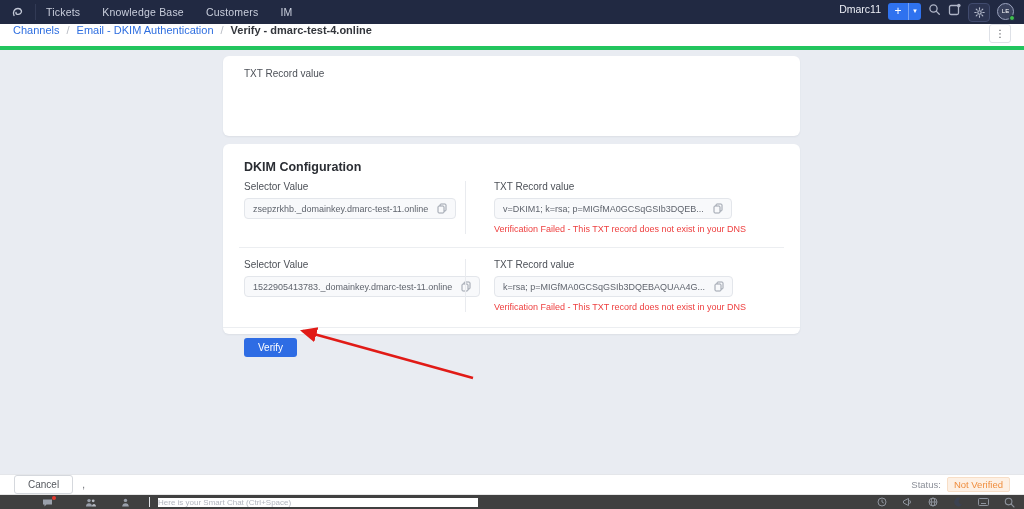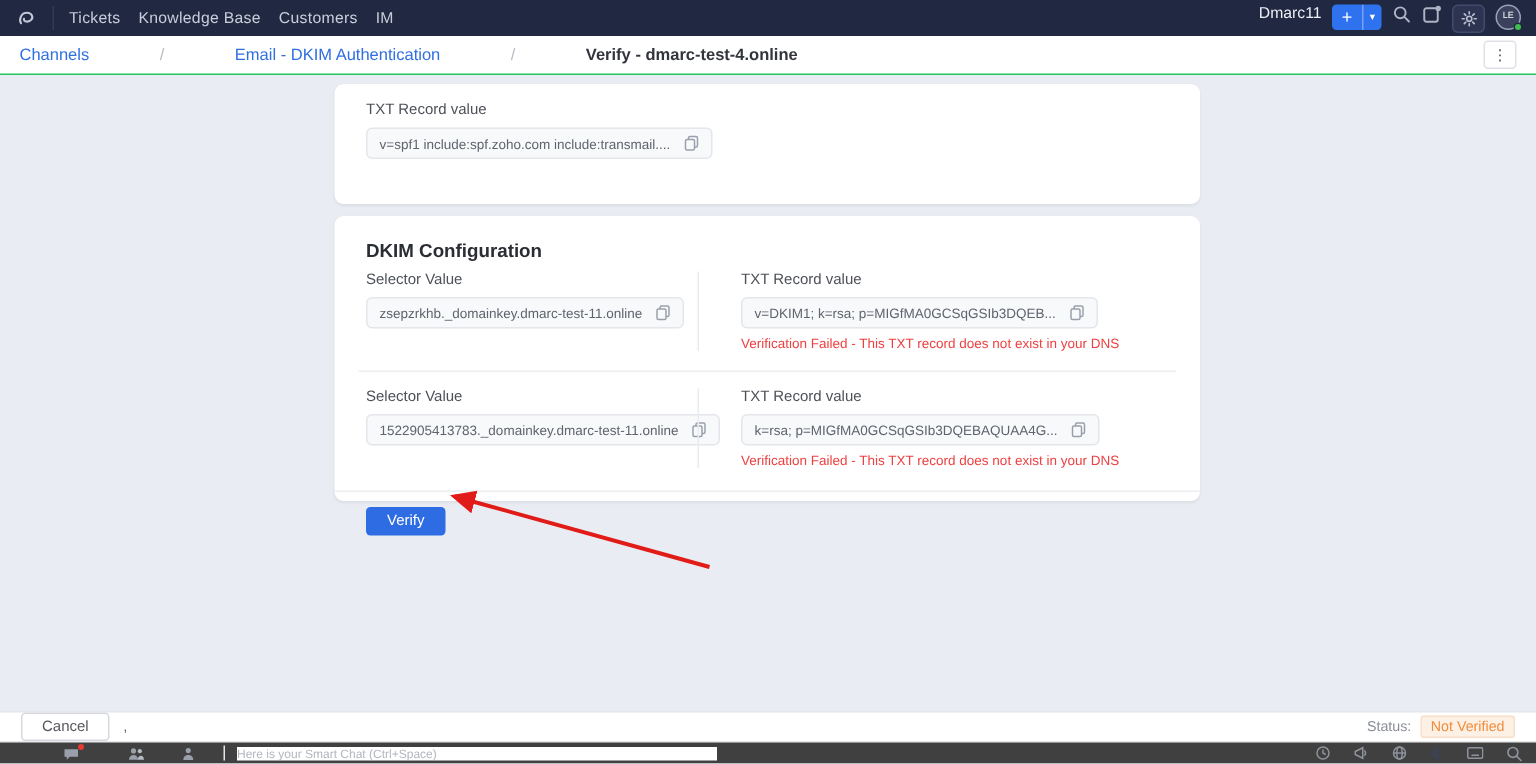--- a/index.html
+++ b/index.html
@@ -4,40 +4,40 @@
 <style>
   * { margin:0; padding:0; box-sizing:border-box; }
   html,body { width:1024px; height:509px; overflow:hidden; }
   body { position:relative; background:#e9ecf2; font-family:"Liberation Sans", sans-serif; }
 
   
   .topnav { position:absolute; top:0; left:0; right:0; height:24px; background:#212942;
             display:flex; align-items:center; color:#c9cedc; padding:0 10px; }
   .logo { display:flex; align-items:center; margin-right:10px; padding-right:10px;
           border-right:1px solid #323a55; height:16px; }
-  .nav-items { display:flex; gap:12px; }
+  .nav-items { display:flex; gap:22px; }
   .nav-item { font-size:10.5px; letter-spacing:.2px; cursor:pointer; }
   .nav-right { margin-left:auto; display:flex; align-items:flex-start; gap:7px; }
   .org-name { font-size:10.5px; color:#eceef5; }
   .split-btn { display:flex; height:17px; border-radius:3px; overflow:hidden; background:#2f72ef; color:#fff; }
   .split-plus { width:20px; display:flex; align-items:center; justify-content:center; font-size:12px; cursor:pointer; }
   .split-caret { width:13px; display:flex; align-items:center; justify-content:center; font-size:7px;
                  border-left:1px solid rgba(255,255,255,.35); cursor:pointer; }
   .tn-icon { display:flex; align-items:center; justify-content:center; cursor:pointer; }
   .gear-box { width:22px; height:19px; background:#2c3451; border:1px solid #414b6e; border-radius:4px;
               display:flex; align-items:center; justify-content:center; cursor:pointer; }
   .avatar { position:relative; width:17px; height:17px; border-radius:50%; background:#39415c;
             border:1px solid #9aa2bd; color:#fff; font-size:6px; display:flex; align-items:center;
             justify-content:center; cursor:pointer; }
   .online-dot { position:absolute; right:-2px; bottom:-2px; width:6px; height:6px; border-radius:50%;
                 background:#3fbf4e; border:1px solid #212942; }
 
   
   .crumbbar { position:absolute; top:24px; left:0; right:0; height:26px; background:#fff;
-              border-bottom:1px solid #22c55e; display:flex; align-items:center; padding:0 13px; font-size:11px;gap:40px; }
+              border-bottom:4px solid #22c55e; display:flex; padding:0 13px; font-size:11px; }
   .crumb-link { color:#2f6fe0; cursor:pointer; }
   .crumb-sep { color:#b8bcc4; margin:0 7px; }
   .crumb-current { color:#32353b; font-weight:bold; }
   .kebab-btn { margin-left:auto; width:22px; height:19px; border:1px solid #dee1e7; border-radius:3px;
                display:flex; align-items:center; justify-content:center; color:#4c4f55; font-size:10px;
                background:#fff; cursor:pointer; }
 
   
   .card { position:absolute; left:223px; width:577px; background:#fff; border-radius:6px;
           box-shadow:0 1px 2px rgba(40,50,70,.07); }
@@ -150,29 +150,20 @@
   <span class="crumb-sep">/</span>
   <span class="crumb-link">Email - DKIM Authentication</span>
   <span class="crumb-sep">/</span>
   <span class="crumb-current">Verify - dmarc-test-4.online</span>
   <span class="kebab-btn">⋮</span>
 </div>
 
 <div class="card card-spf">
   <div class="spf-body">
     <div class="field-label">TXT Record value</div>
-    <div class="value-box">
-      <span>v=spf1 include:spf.zoho.com include:transmail....</span>
-      <span class="copy-btn">
-        <svg width="10" height="11" viewBox="0 0 10 11">
-            <rect x="3" y="1" width="6" height="7" rx="1" fill="none" stroke="#9aa0ab" stroke-width="1"></rect>
-            <rect x="1" y="3" width="6" height="7" rx="1" fill="#f8f9fb" stroke="#9aa0ab" stroke-width="1"></rect>
-          </svg>
-      </span>
-    </div>
   </div>
 </div>
 
 <div class="card card-dkim">
   <div class="card-title">DKIM Configuration</div>
 
   <div class="dkim-row">
     <div class="col-l">
       <div class="field-label">Selector Value</div>
       <div class="value-box">

